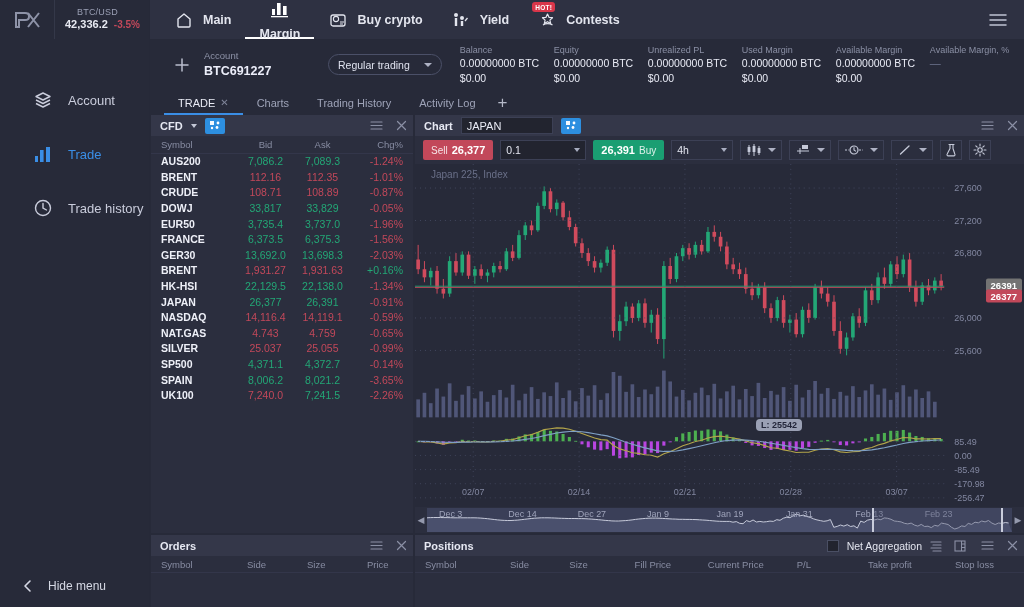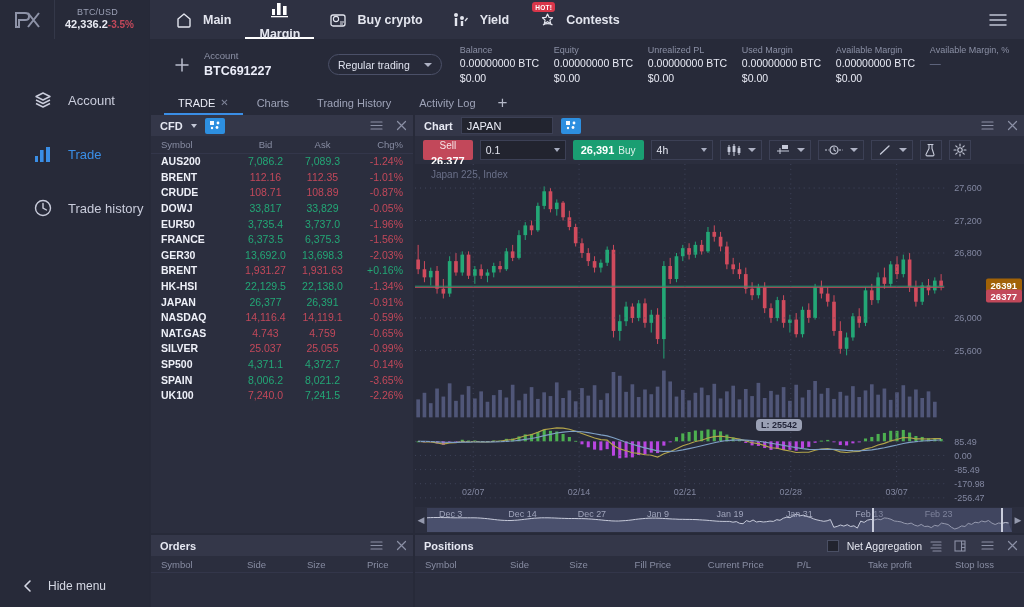--- a/index.html
+++ b/index.html
@@ -20,21 +20,21 @@
     border-right: 1px solid #22243010;
   }
   .logo-row { height: 39px; display: flex; align-items: center; }
   .logo-mark {
     width: 54px; height: 39px; display: flex; align-items: center;
     justify-content: center; color: #8e93a8;
   }
   .logo-div { width: 1px; height: 39px; background: #343849; }
   .ticker { padding-left: 10px; line-height: 1.25; }
   .ticker-name { font-size: 9px; color: #9a9fb4; letter-spacing: .2px; margin-left: 12px; }
-  .ticker-row { display: flex; align-items: baseline; gap: 0; }
+  .ticker-row { display: flex; align-items: baseline; gap: 6px; }
   .ticker-price { font-size: 11px; color: #e8eaf2; font-weight: 600; }
   .ticker-chg { font-size: 10px; font-weight: 600; }
   .side-items { margin-top: 34px; }
   .side-item {
     display: flex; align-items: center; gap: 14px;
     padding: 0 0 0 32px; height: 54px; color: #c9ccdb;
     font-size: 13px; cursor: pointer;
   }
   .side-item.active { color: #3a8ee6; }
   .side-ico { width: 22px; height: 22px; display: flex; align-items: center; justify-content: center; }
@@ -166,21 +166,21 @@
   
   .chart-panel { flex: 1; min-height: 0; }
   .chart-toolbar {
     height: 28px; background: #2b2e3e; display: flex; align-items: center;
     gap: 7px; padding: 0 8px; flex-shrink: 0;
   }
   .btn-sell, .btn-buy {
     height: 20px; display: flex; align-items: center; gap: 4px; padding: 0 8px;
     border-radius: 2px; font-size: 11px; font-weight: 700; cursor: pointer; color:#fff;
   }
-  .btn-sell { background: #c2485a; flex-direction: column; }
+  .btn-sell { background: #c2485a; }
   .btn-buy { background: #1a9e72; }
   .btn-sell .w, .btn-buy .w { font-weight: 400; opacity: .85; font-size: 10px; }
   .vol-select {
     width: 86px; height: 20px; background: #22242f; border: 1px solid #3c4055;
     display: flex; align-items: center; padding: 0 5px; font-size: 10.5px;
     color: #e4e6f0; cursor: pointer;
   }
   .tf-select {
     width: 62px; height: 20px; background: #2b2e3e; border: 1px solid #3c4055;
     display: flex; align-items: center; padding: 0 5px; font-size: 10.5px;
@@ -202,21 +202,21 @@
   .chart-area { flex: 1; position: relative; background: #272a39; min-height: 0; overflow: hidden; }
   .watermark {
     position: absolute; left: 16px; top: 5px; font-size: 10px; color: #6e7punk;
     color: #6a7089; z-index: 3; pointer-events: none;
   }
   .chart-svg { position: absolute; inset: 0; width: 100%; height: 100%; }
   .px-label {
     position: absolute; right: 2px; font-size: 9.5px; font-weight: 700; color: #fff;
     padding: 1px 5px; border-radius: 2px; z-index: 4;
   }
-  .px-buy { background: #a16207; }
+  .px-buy { background: #737373; }
   .px-sell { background: #c2485a; }
   .tt-box {
     position: absolute; background: #9aa0b4; color: #23263a; font-size: 9px;
     padding: 1px 5px; border-radius: 4px; z-index: 5; font-weight: 600;
   }
   .nav-strip {
     height: 26px; background: #2b2e3e; position: relative; flex-shrink: 0;
     display: flex; align-items: center;
   }
   .nav-arrow { width: 12px; color: #9499ad; font-size: 9px; text-align: center; cursor: pointer; }

